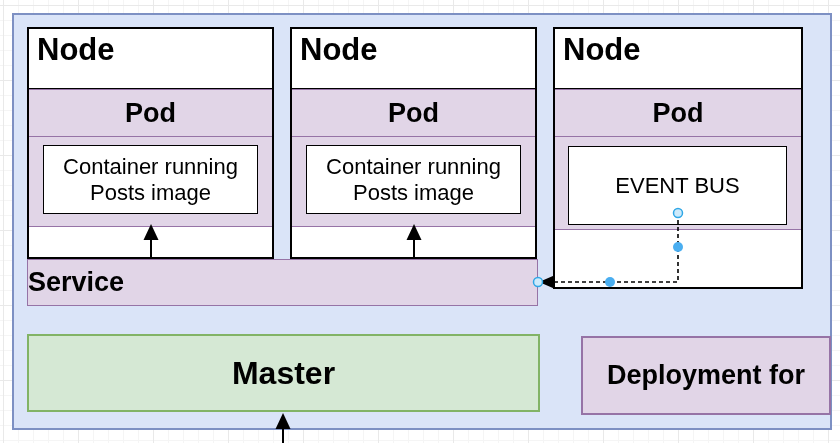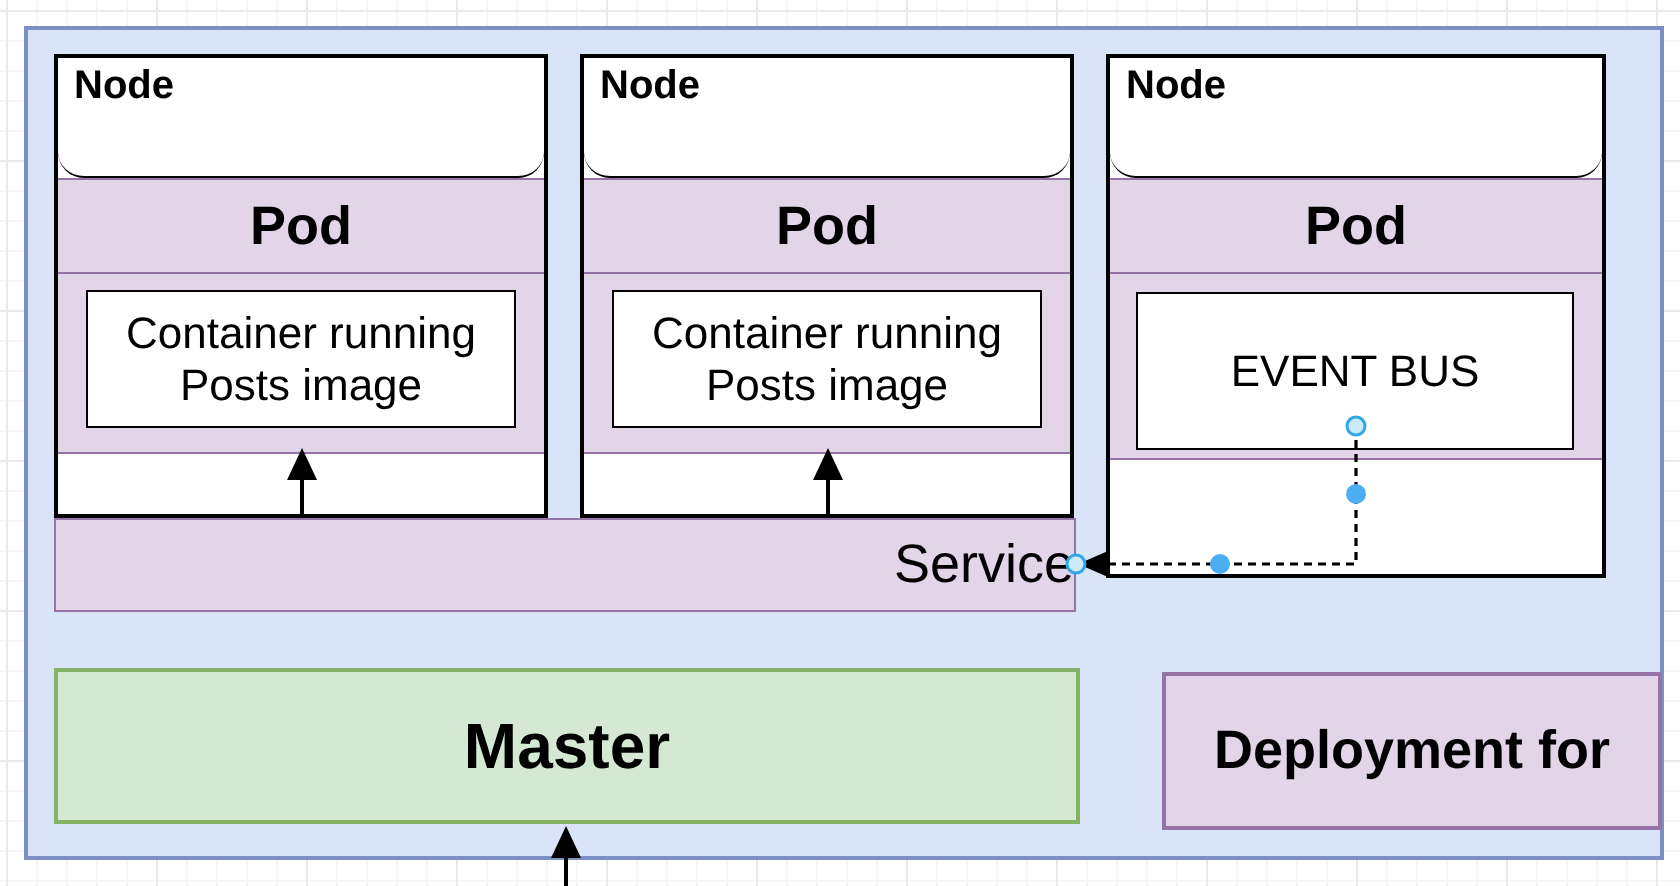--- a/index.html
+++ b/index.html
@@ -38,23 +38,22 @@
   }
   .node1 { left: 27px;  top: 27px; width: 247px; height: 232px; }
   .node2 { left: 290px; top: 27px; width: 247px; height: 232px; }
   .node3 { left: 553px; top: 27px; width: 250px; height: 262px; }
 
   .node-header {
     height: 60px;
     background: #ffffff;
     border-bottom: 1px solid #000000;
     padding: 3px 0 0 8px;
-    font-size: 20px;
-    font-weight: bold;
-    border-radius: 13px;
+    font-size: 31px;
+    font-weight: bold;
   }
 
   .pod {
     background: #e1d5e7;
     border-top: 1px solid #9673a6;
     border-bottom: 1px solid #9673a6;
   }
   .pod-title {
     height: 47px;
     border-bottom: 1px solid #9673a6;
@@ -86,23 +85,23 @@
   .node-bottom { flex: 1; background: #ffffff; }
 
   .service {
     position: absolute;
     left: 27px; top: 259px;
     width: 511px; height: 47px;
     background: #e1d5e7;
     border: 1.5px solid #9673a6;
     display: flex;
     align-items: center;
-    justify-content: flex-end;
+    justify-content: flex-start;
     font-size: 27px;
-    font-weight: normal;
+    font-weight: bold;
   }
 
   .master {
     position: absolute;
     left: 27px; top: 334px;
     width: 513px; height: 78px;
     background: #d5e8d4;
     border: 2px solid #82b366;
     display: flex;
     align-items: center;

